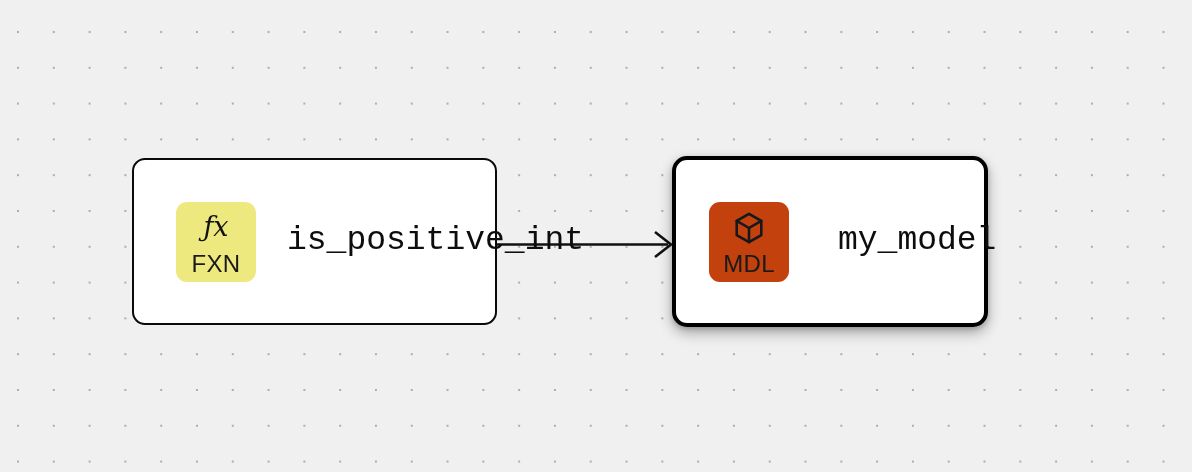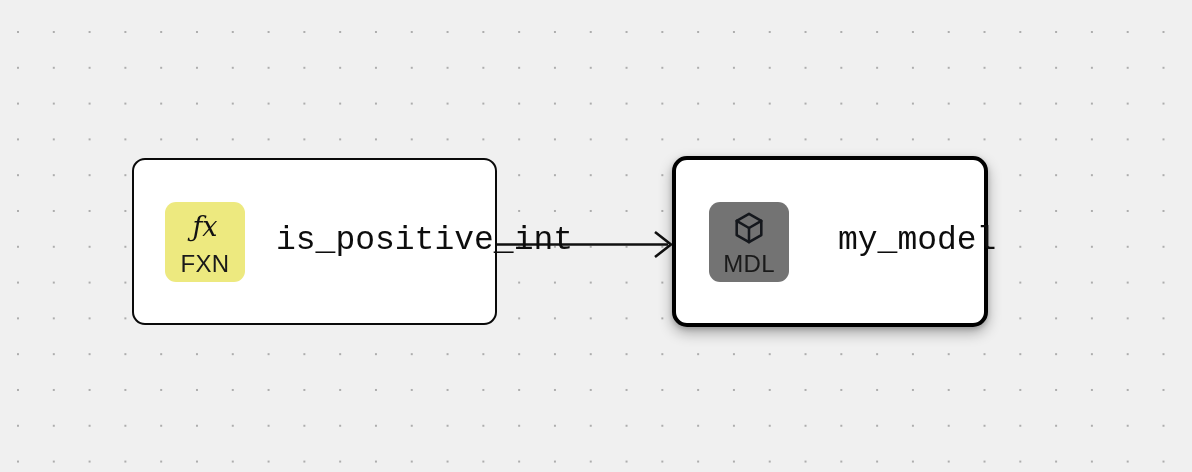--- a/index.html
+++ b/index.html
@@ -47,20 +47,21 @@
     align-items: center;
   }
 
   .node-fxn {
     left: 132px;
     top: 158px;
     width: 365px;
     height: 167px;
     border: 2px solid #0a0a0a;
     border-radius: 13px;
+    padding-left: 11px;
   }
 
   .node-mdl {
     left: 672px;
     top: 156px;
     width: 316px;
     height: 171px;
     border: 4px solid #000000;
     border-radius: 15px;
     box-shadow: 0 6px 14px rgba(0,0,0,0.30), 0 2px 5px rgba(0,0,0,0.18);
@@ -76,21 +77,21 @@
     flex-direction: column;
     align-items: center;
     justify-content: center;
     box-sizing: border-box;
   }
   .badge-fxn {
     background: #ede97f;
     margin-left: 31px;
   }
   .badge-mdl {
-    background: #737373;
+    background: #c2410c;
     margin-left: 33px;
   }
 
   .badge-glyph {
     height: 40px;
     display: flex;
     align-items: center;
     justify-content: center;
     line-height: 1;
   }

